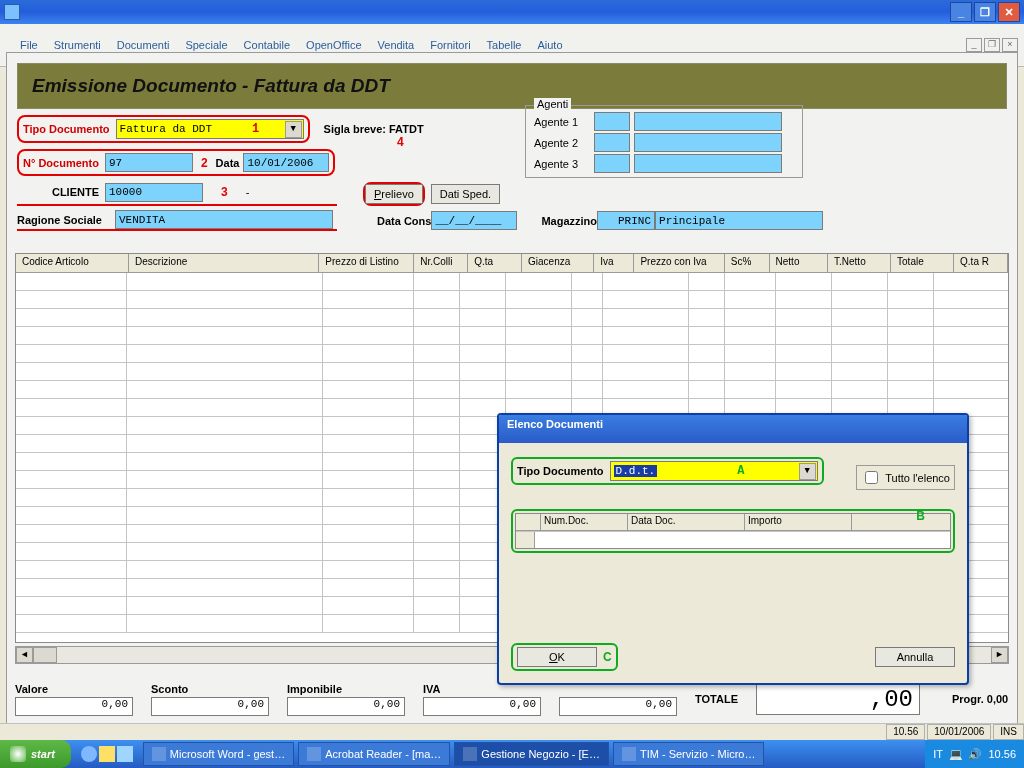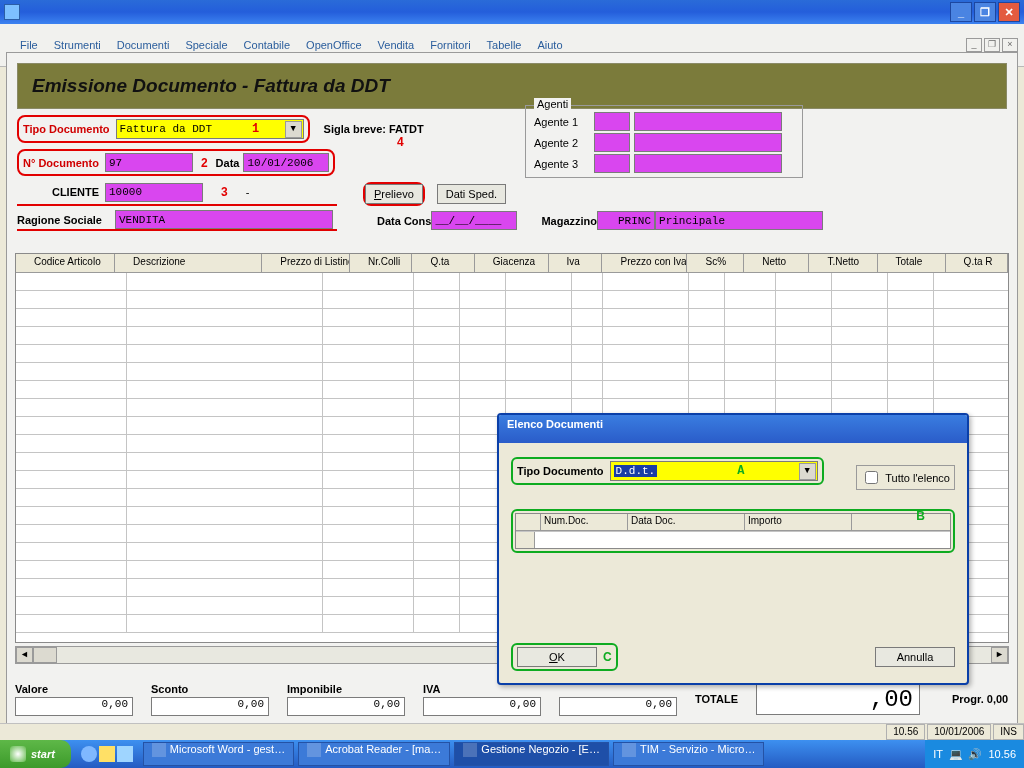--- a/index.html
+++ b/index.html
@@ -12,50 +12,50 @@
 .menubar span.space{width:6px}
 .menubar .mi{padding:1px 8px}
 .menubar .mdi{margin-left:auto;display:flex;gap:2px}
 .menubar .mdi div{width:14px;height:12px;border:1px solid #9a9a9a;font-size:9px;line-height:10px;text-align:center;color:#6b6b6b}
 .client{position:absolute;left:6px;top:52px;right:6px;bottom:44px;background:#f2f2f0;border:1px solid #9a9a9a}
 .banner{margin:10px 10px 6px;height:44px;border:1px solid #8a8a66;background:#7b7b3b;display:flex;align-items:center;padding-left:14px}
 .banner .t{font-style:italic;font-weight:bold;font-size:19px;color:#111}
 .row{display:flex;align-items:center}
 .lbl{font-weight:bold;color:#000;font-size:11px}
 .red{color:#d00000}
-.inp{border:1px solid #7b7b7b;background:#d946ef;height:17px;font-size:11px;padding:0 3px;font-family:"Courier New",monospace}
+.inp{border:1px solid #7b7b7b;background:#7dd3fc;height:17px;font-size:11px;padding:0 3px;font-family:"Courier New",monospace}
 .cmb{border:1px solid #7b7b7b;background:#ff0;height:18px;display:flex;align-items:center;padding:0 3px;font-family:"Courier New",monospace;position:relative}
 .cmb .arrow{position:absolute;right:1px;top:1px;width:15px;height:15px;background:#dcdad0;border:1px solid #9a9a9a;font-size:9px;text-align:center;line-height:14px}
 .redbox{border:2px solid #e20000;border-radius:8px;padding:2px 4px;display:inline-flex;align-items:center}
 .btn{height:20px;border:1px solid #7a7a7a;background:#e8e8e0;padding:0 8px;font-size:11px;display:inline-flex;align-items:center;justify-content:center}
 .fieldset{position:relative;border:1px solid #9a9a9a;padding:6px 8px 4px}
 .fieldset .legend{position:absolute;top:-8px;left:8px;background:#f2f2f0;padding:0 3px;font-size:11px}
 .grid{position:absolute;left:8px;right:8px;top:250px;bottom:60px;border:1px solid #8a8a8a;background:#fff;overflow:hidden}
 .ghead{display:flex;background:#ece9d8;height:18px;border-bottom:1px solid #9a9a9a}
-.gh{border-right:1px solid #9a9a9a;font-size:10px;padding:2px 18px;white-space:nowrap;overflow:hidden}
+.gh{border-right:1px solid #9a9a9a;font-size:10px;padding:2px 6px;white-space:nowrap;overflow:hidden}
 .grow{display:flex;height:17px;border-bottom:1px solid #c4c4c4}
 .gc{border-right:1px solid #c4c4c4}
 .sb-area{position:absolute;left:8px;right:8px;height:17px;display:flex}
 .sb-h{height:16px;background:#e8e8e0;border:1px solid #9a9a9a;position:relative;flex:1}
 .sb-h .ab{width:15px;height:14px;background:#dcdad0;border:1px solid #9a9a9a;position:absolute;top:0;font-size:9px;text-align:center;line-height:13px}
 .totals{position:absolute;left:8px;right:8px;bottom:4px;height:40px;display:flex;align-items:center;gap:18px}
 .tot{display:flex;flex-direction:column;gap:2px}
 .tot .v{border:1px solid #7b7b7b;background:#fff;height:17px;width:108px;text-align:right;padding:0 4px;font-family:"Courier New",monospace}
 .bigtot{border:1px solid #7b7b7b;background:#fff;height:30px;width:150px;text-align:right;font-family:"Courier New",monospace;font-size:24px;padding:0 6px;display:flex;align-items:center;justify-content:flex-end}
 .dialog{position:absolute;left:490px;top:360px;width:468px;height:268px;background:#ece9d8;border:2px solid #0a3fa8;border-radius:4px;box-shadow:2px 2px 5px rgba(0,0,0,.3)}
 .dialog .dtitle{height:22px;background:linear-gradient(#3a7de0,#2a5cc9);color:#fff;font-weight:bold;padding:3px 8px;border-radius:2px 2px 0 0}
 .greenbox{border:2px solid #0eab20;border-radius:6px;padding:2px 4px;display:inline-flex;align-items:center}
 .dialog .list{border:1px solid #8a8a8a;background:#fff}
 .dialog .lh{display:flex;background:#ece9d8;height:16px;border-bottom:1px solid #9a9a9a}
 .dialog .lc{border-right:1px solid #9a9a9a;font-size:10px;padding:1px 3px}
 .statusbar{position:absolute;left:0;right:0;bottom:28px;height:16px;background:#ece9d8;display:flex;justify-content:flex-end;border-top:1px solid #c0c0c0;font-size:10px}
 .statusbar .cell{border:1px solid #b0b0b0;padding:1px 6px;margin-left:2px}
 .taskbar{position:absolute;left:0;right:0;bottom:0;height:28px;background:linear-gradient(#3d90f0,#245bc2);display:flex;align-items:center;color:#fff;font-size:11px}
 .start{height:28px;background:linear-gradient(#5eb848,#3c9a2a);padding:0 16px 0 10px;font-weight:bold;font-style:italic;display:flex;align-items:center;border-radius:0 10px 10px 0}
-.task{height:22px;background:#3c7ad8;border:1px solid #2452a5;margin-left:4px;padding:0 8px;display:flex;max-width:150px;overflow:hidden;white-space:nowrap}
+.task{height:22px;background:#3c7ad8;border:1px solid #2452a5;margin-left:4px;padding:0 8px;display:flex;align-items:center;max-width:150px;overflow:hidden;white-space:nowrap}
 .task.act{background:#1e4fa8}
 .tray{margin-left:auto;background:#1a8ae0;height:28px;display:flex;align-items:center;padding:0 8px;gap:6px}
 .ann{color:#e20000;font-weight:bold;font-size:12px}
 .annG{color:#0eab20;font-weight:bold;font-size:12px}
 </style>
 </head>
 <body>
 
 <div class="titlebar">
   <div class="ico"></div>
@@ -132,21 +132,21 @@
     <div class="row" style="gap:6px;margin-top:6px">
       <div style="border-bottom:2px solid #e20000;padding-bottom:2px;display:flex;align-items:center;width:320px">
         <span class="lbl" style="width:82px;text-align:right;padding-right:6px">CLIENTE</span>
         <input class="inp" style="width: 90px;" value="10000">
         <span class="ann" style="margin:0 18px">3</span>
         <span>-</span>
       </div>
       <span class="redbox" style="margin-left:20px;padding:0">
         <button class="btn"><u>P</u>relievo</button>
       </span>
-      <button class="btn" style="margin-left:6px">Dati Sped.</button>
+      <button class="btn" style="">Dati Sped.</button>
     </div>
 
     <div class="row" style="margin-top:4px">
       <div style="border-bottom:2px solid #e20000;display:flex;align-items:center;width:320px">
         <span class="lbl" style="width:98px">Ragione Sociale</span>
         <input class="inp" style="width: 210px;" value="VENDITA">
       </div>
       <span class="lbl" style="margin-left:40px">Data Cons</span>
       <input class="inp" style="width: 78px;" value="__/__/____">
       <span class="lbl" style="margin-left:24px">Magazzino</span>

